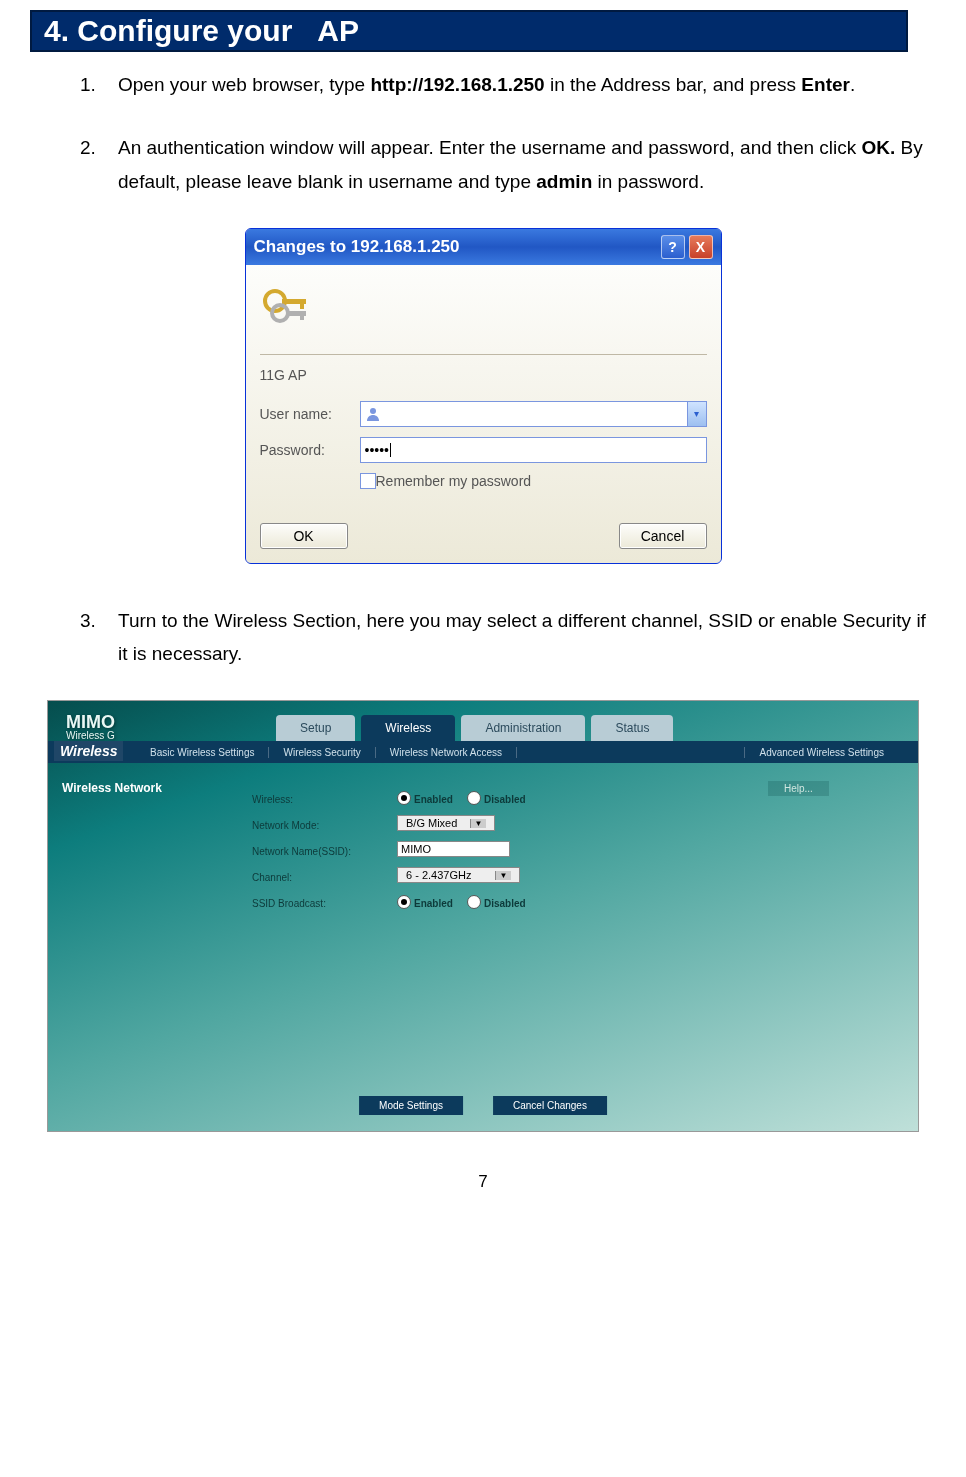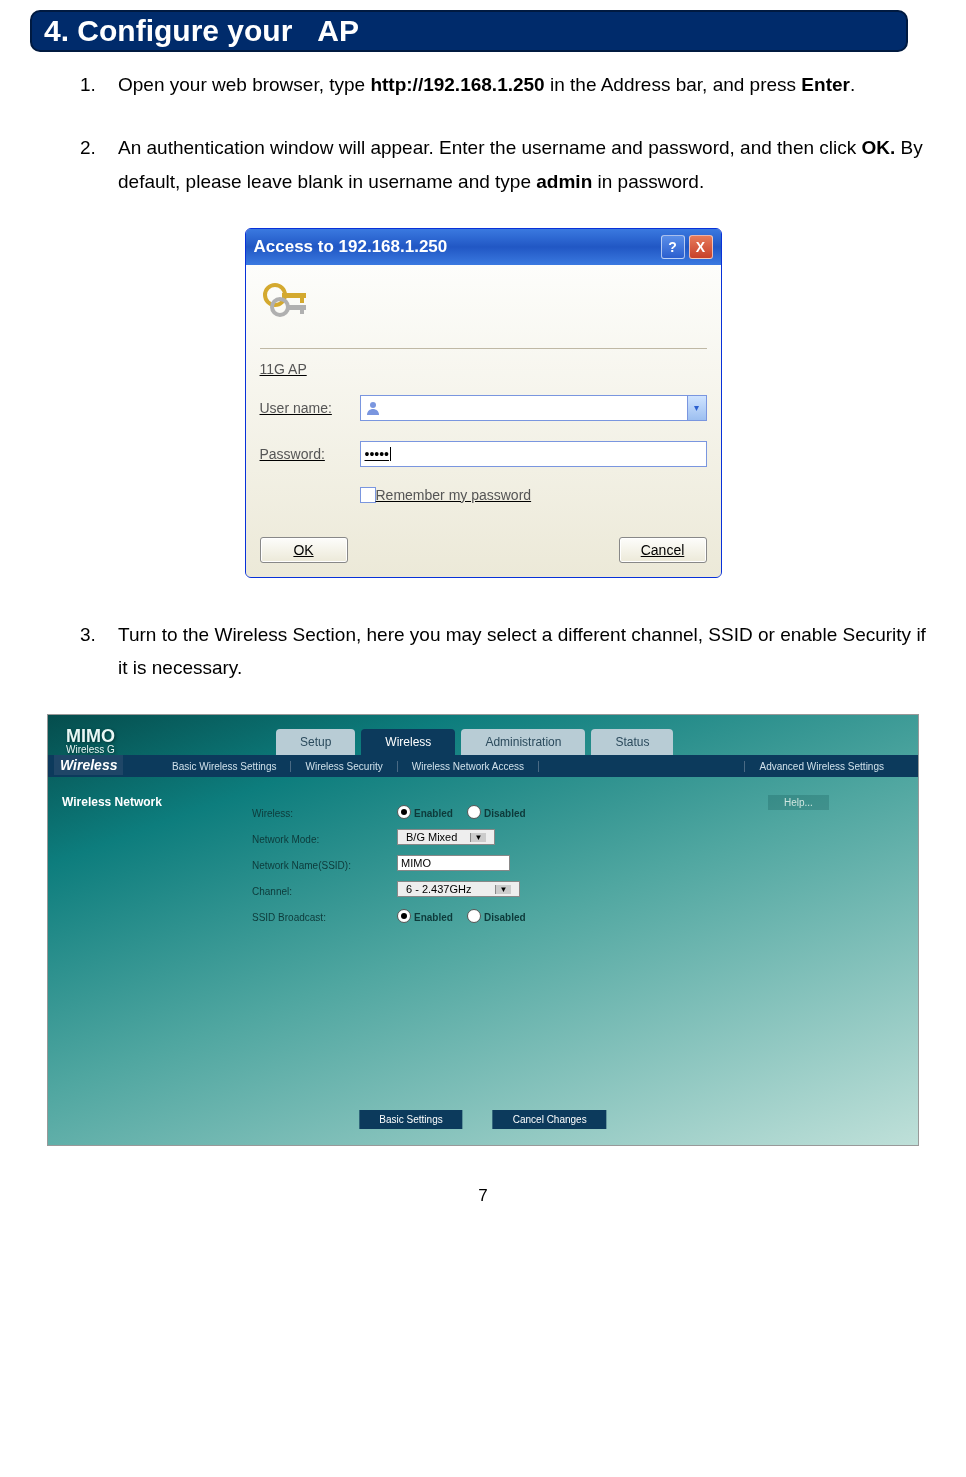--- a/index.html
+++ b/index.html
@@ -10,21 +10,21 @@
     color: #000;
     width: 906px;
   }
   .section-header {
     background: #002b6b;
     color: #fff;
     font-weight: bold;
     font-size: 30px;
     padding: 2px 12px;
     border: 2px solid #001a40;
-    border-radius: 10px;
+    border-radius: 0;
     width: 850px;
     margin-bottom: 16px;
   }
   ol.steps {
     list-style: none;
     padding-left: 50px;
     margin: 0;
   }
   ol.steps > li {
     margin-bottom: 30px;
@@ -75,43 +75,42 @@
     align-items: center;
     justify-content: center;
     font-weight: bold;
     font-size: 14px;
     color: #fff;
     border: 1px solid rgba(255,255,255,.6);
   }
   .xp-help-btn { background: linear-gradient(#5a8ee8,#2b5fcf); }
   .xp-close-btn { background: linear-gradient(#e67a5a,#c8412a); }
   .xp-body {
-    padding: 12px 14px 14px 14px;
+    padding: 18px 14px 14px 14px;
     background: linear-gradient(#fdfdfb,#ece9d8);
     font-size: 15px;
-    text-decoration: underline;
   }
   .xp-keys-icon {
     width: 60px; height: 50px;
     margin-bottom: 12px;
   }
   .xp-hr {
     border:none;
     border-top: 1px solid #bfb8a5;
     margin: 6px 0 12px 0;
   }
   .xp-apname {
     color: #555;
     margin-bottom: 18px;
     font-size: 14px;
   }
   .xp-row {
     display:flex;
     align-items:center;
-    margin-bottom: 20px;
+    margin-bottom: 10px;
   }
   .xp-row label {
     width: 100px;
     color: #555;
     font-size: 14px;
   }
   .xp-combo, .xp-input {
     flex:1;
     height: 24px;
     background:#fff;
@@ -215,21 +214,21 @@
   }
   .router-tab.inactive {
     background:#b8ccd5;
     color:#2b4a5c;
   }
   .router-subtabs {
     background:#0c3a5c;
     height:22px;
     display:flex;
     align-items:center;
-    padding-left:110px;
+    padding-left:88px;
     gap:0;
     font-size:10px;
   }
   .router-subtab {
     padding:0 14px;
     border-right:1px solid #4a6a84;
     color:#cfe0ea;
   }
   .router-subtab.last{border-right:none;margin-left:auto;margin-right:20px; border-left:1px solid #4a6a84;}
   .router-cat {
@@ -331,21 +330,21 @@
     <span class="num">2.</span>
     <span>
       <span>An authentication window will appear. Enter the username and password, and then click </span><span class="bold">OK.</span><span> By default, please leave blank in username and type </span><span class="bold">admin</span><span> in password.</span>
     </span>
   </li>
 </ol>
 
 <div class="dialog-wrap">
   <div class="xp-dialog">
     <div class="xp-titlebar">
-      <span>Access to 192.168.1.250</span>
+      <span>Changes to 192.168.1.250</span>
       <div class="xp-title-icons">
         <div class="xp-title-btn xp-help-btn">?</div>
         <div class="xp-title-btn xp-close-btn">X</div>
       </div>
     </div>
     <div class="xp-body">
       <svg class="xp-keys-icon" viewBox="0 0 60 50">
         <circle cx="15" cy="18" r="10" fill="none" stroke="#d4a92f" stroke-width="4"></circle>
         <rect x="22" y="16" width="24" height="5" fill="#d4a92f"></rect>
         <rect x="40" y="16" width="4" height="10" fill="#d4a92f"></rect>
@@ -447,19 +446,19 @@
             <span class="rlab">Enabled</span>
           <span class="radio"></span>
             <span class="rlab">Disabled</span>
         </div>
       </div>
       <div class="router-help">
         <span>Help...</span>
       </div>
     </div>
     <div class="router-footer">
-      <div class="rf-btn">Basic Settings</div>
+      <div class="rf-btn">Mode Settings</div>
       <div class="rf-btn">Cancel Changes</div>
     </div>
   </div>
 </div>
 
 <div class="page-num">7</div>
 
 </body></html>

